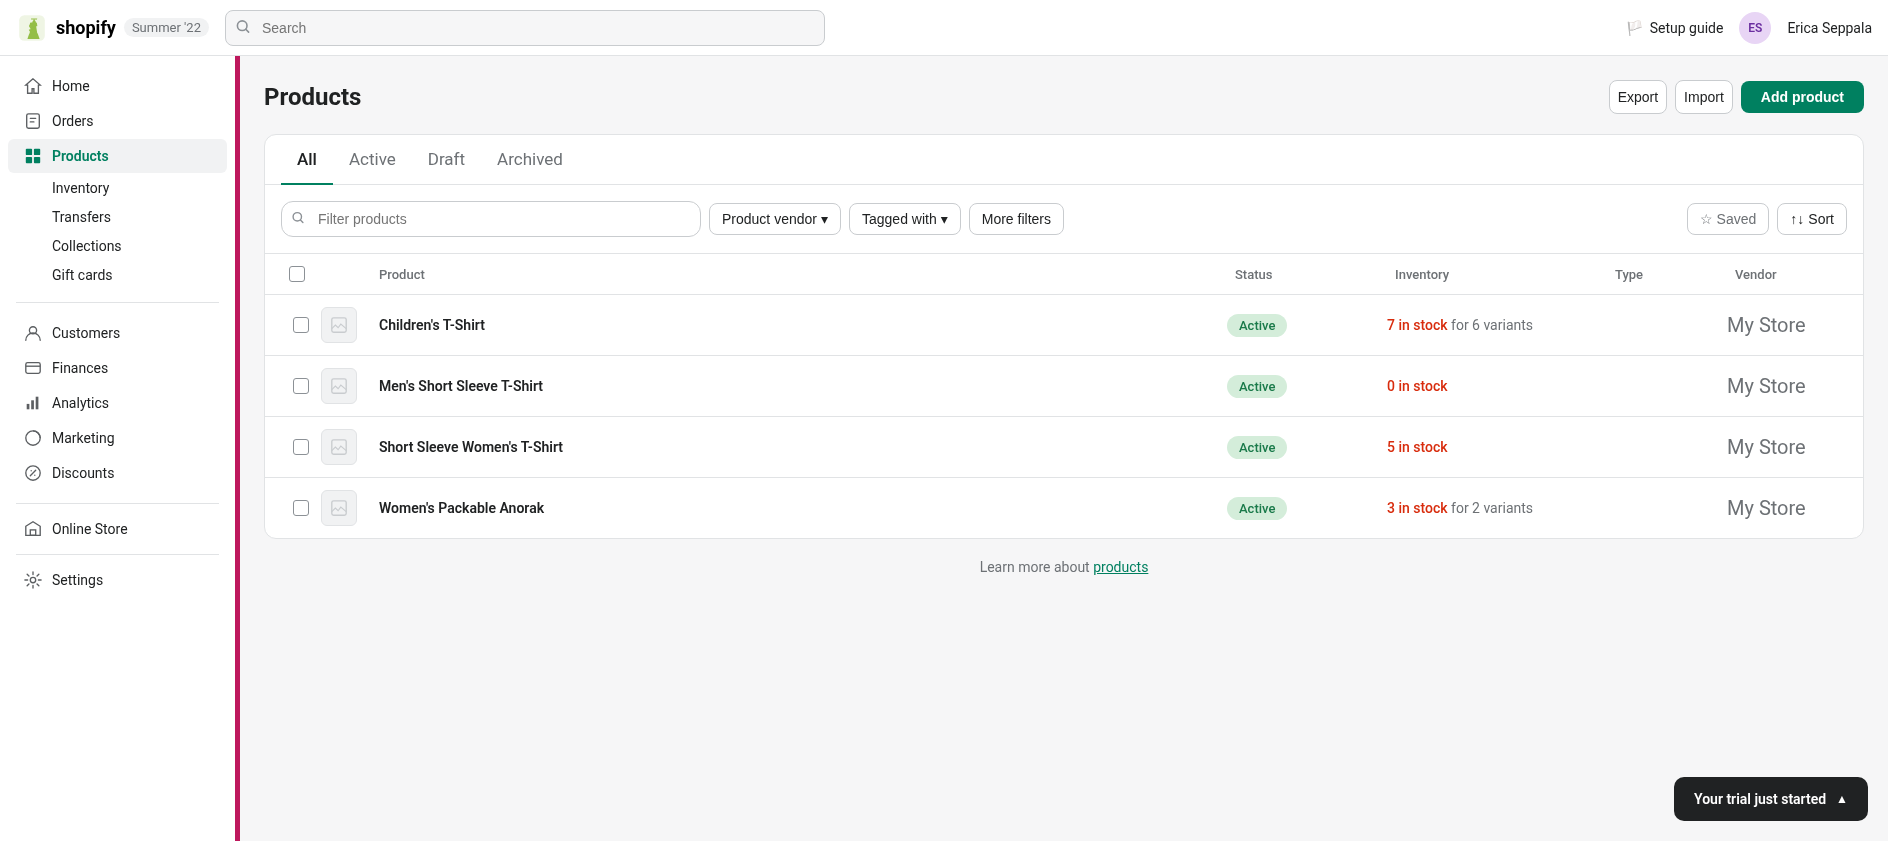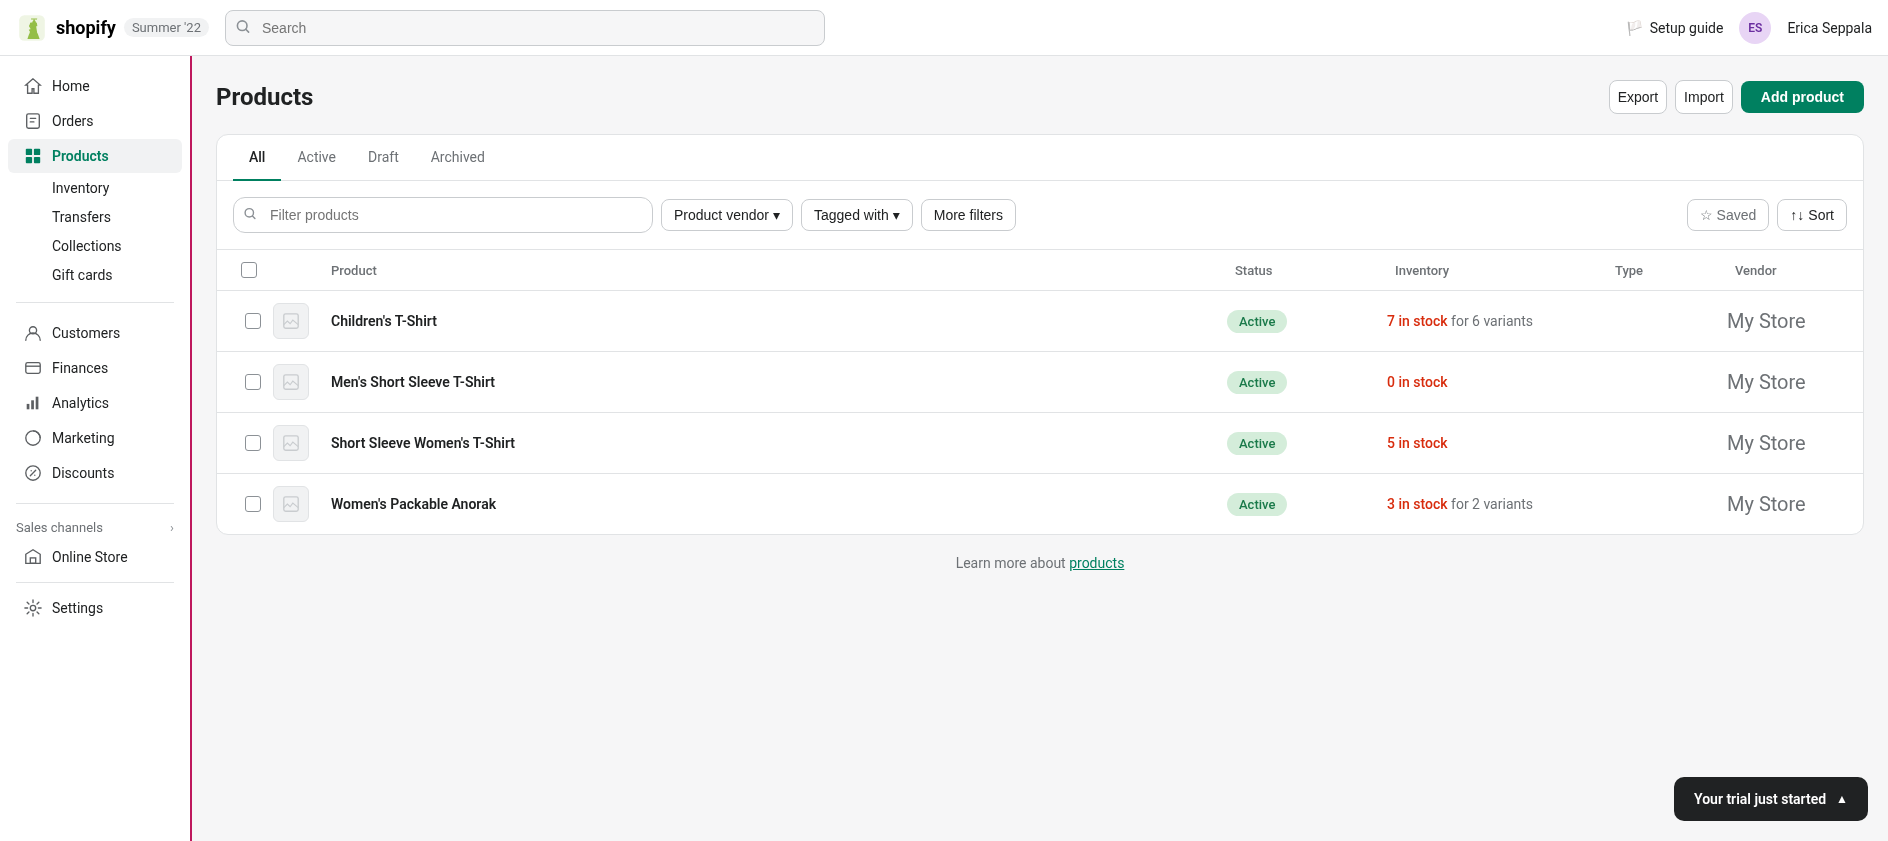--- a/index.html
+++ b/index.html
@@ -2,21 +2,21 @@
 <html><head>
   <meta charset="utf-8">
   <style>
     * { box-sizing: border-box; margin: 0; padding: 0; }
     body { font-family: -apple-system, BlinkMacSystemFont, 'Segoe UI', Roboto, sans-serif; background: #f6f6f7; color: #202223; font-size: 14px; }
 
     
     .app-container { display: flex; flex-direction: column; height: 100vh; }
     .top-bar { display: flex; align-items: center; background: #fff; border-bottom: 1px solid #e1e3e5; height: 56px; padding: 0 16px; gap: 16px; flex-shrink: 0; }
     .main-area { display: flex; flex: 1; overflow: hidden; }
-    .sidebar { width: 192px; background: #fff; border-right: 2px solid #be185d; overflow-y: auto; flex-shrink: 0; padding: 8px 0; }
+    .sidebar { width: 240px; background: #fff; border-right: 5px solid #be185d; overflow-y: auto; flex-shrink: 0; padding: 8px 0; }
     .content { flex: 1; overflow-y: auto; padding: 24px; background: #f6f6f7; }
 
     
     .logo-area { display: flex; align-items: center; gap: 8px; flex-shrink: 0; }
     .logo-icon { width: 32px; height: 32px; }
     .logo-text { font-size: 18px; font-weight: 700; color: #000000; }
     .version-badge { font-size: 13px; color: #6d7175; background: #f1f2f3; padding: 2px 8px; border-radius: 10px; }
     .search-bar { flex: 1; max-width: 600px; position: relative; }
     .search-bar input { width: 100%; height: 36px; border: 1px solid #c9cccf; border-radius: 8px; padding: 0 12px 0 36px; font-size: 14px; color: #202223; background: #f6f6f7; outline: none; }
     .search-icon-wrap { position: absolute; left: 10px; top: 50%; transform: translateY(-50%); color: #8c9196; }
@@ -43,21 +43,21 @@
     .page-title { font-size: 24px; font-weight: 700; color: #202223; }
     .header-actions { display: flex; gap: 8px; align-items: center; }
     .btn-secondary { padding: 8px 8px; border: 1px solid #c9cccf; border-radius: 8px; background: #fff; cursor: pointer; font-size: 14px; color: #202223; }
     .btn-primary { padding: 8px 20px; border: none; border-radius: 8px; background: #008060; cursor: pointer; font-size: 14px; color: #fff; font-weight: 600; }
 
     
     .card { background: #fff; border-radius: 12px; border: 1px solid #e1e3e5; overflow: hidden; }
 
     
     .tabs { display: flex; border-bottom: 1px solid #e1e3e5; padding: 0 16px; }
-    .tab { padding: 14px 16px; font-size: 14px; color: #6d7175; cursor: pointer; border-bottom: 2px solid transparent; margin-bottom: -1px; }
+    .tab { padding: 14px 16px; font-size: 17px; color: #6d7175; cursor: pointer; border-bottom: 2px solid transparent; margin-bottom: -1px; }
     .tab.active { color: #202223; border-bottom: 2px solid #008060; font-weight: 500; }
 
     
     .filters-row { display: flex; align-items: center; gap: 8px; padding: 16px; border-bottom: 1px solid #e1e3e5; }
     .filter-search { flex: 1; max-width: 420px; position: relative; }
     .filter-search input { width: 100%; height: 36px; border: 1px solid #c9cccf; border-radius: 12px; padding: 0 12px 0 36px; font-size: 14px; color: #202223; outline: none; }
     .filter-search-icon { position: absolute; left: 10px; top: 50%; transform: translateY(-50%); color: #8c9196; }
     .filter-btn { display: flex; align-items: center; gap: 4px; padding: 7px 12px; border: 1px solid #c9cccf; border-radius: 8px; background: #fff; cursor: pointer; font-size: 14px; color: #202223; white-space: nowrap; }
     .filter-btn-right { margin-left: auto; }
     .saved-btn { display: flex; align-items: center; gap: 4px; padding: 7px 12px; border: 1px solid #c9cccf; border-radius: 8px; background: #fff; cursor: pointer; font-size: 14px; color: #6d7175; }
@@ -219,24 +219,20 @@
                 <circle cx="10" cy="10" r="8" stroke="#5c5f62" stroke-width="1.5"></circle>
                 <path d="M7 13l6-6M8 7.5h.01M12 12.5h.01" stroke="#5c5f62" stroke-width="1.5" stroke-linecap="round"></path>
               </svg>
           </span>
           <span>Discounts</span>
         </div>
       </div>
 
       <div class="sidebar-divider"></div>
 
-      <div class="sidebar-section-label">
-        <span>Sales channels</span>
-        <span class="sidebar-chevron">›</span>
-      </div>
 
       <div class="sidebar-item">
         <span class="sidebar-icon">
           <svg width="18" height="18" viewBox="0 0 20 20" fill="none">
               <path d="M2 7l8-5 8 5v10H2V7z" stroke="#5c5f62" stroke-width="1.5" fill="none"></path>
               <rect x="7" y="11" width="6" height="6" stroke="#5c5f62" stroke-width="1.5"></rect>
             </svg>
         </span>
         <span>Online Store</span>
       </div>

